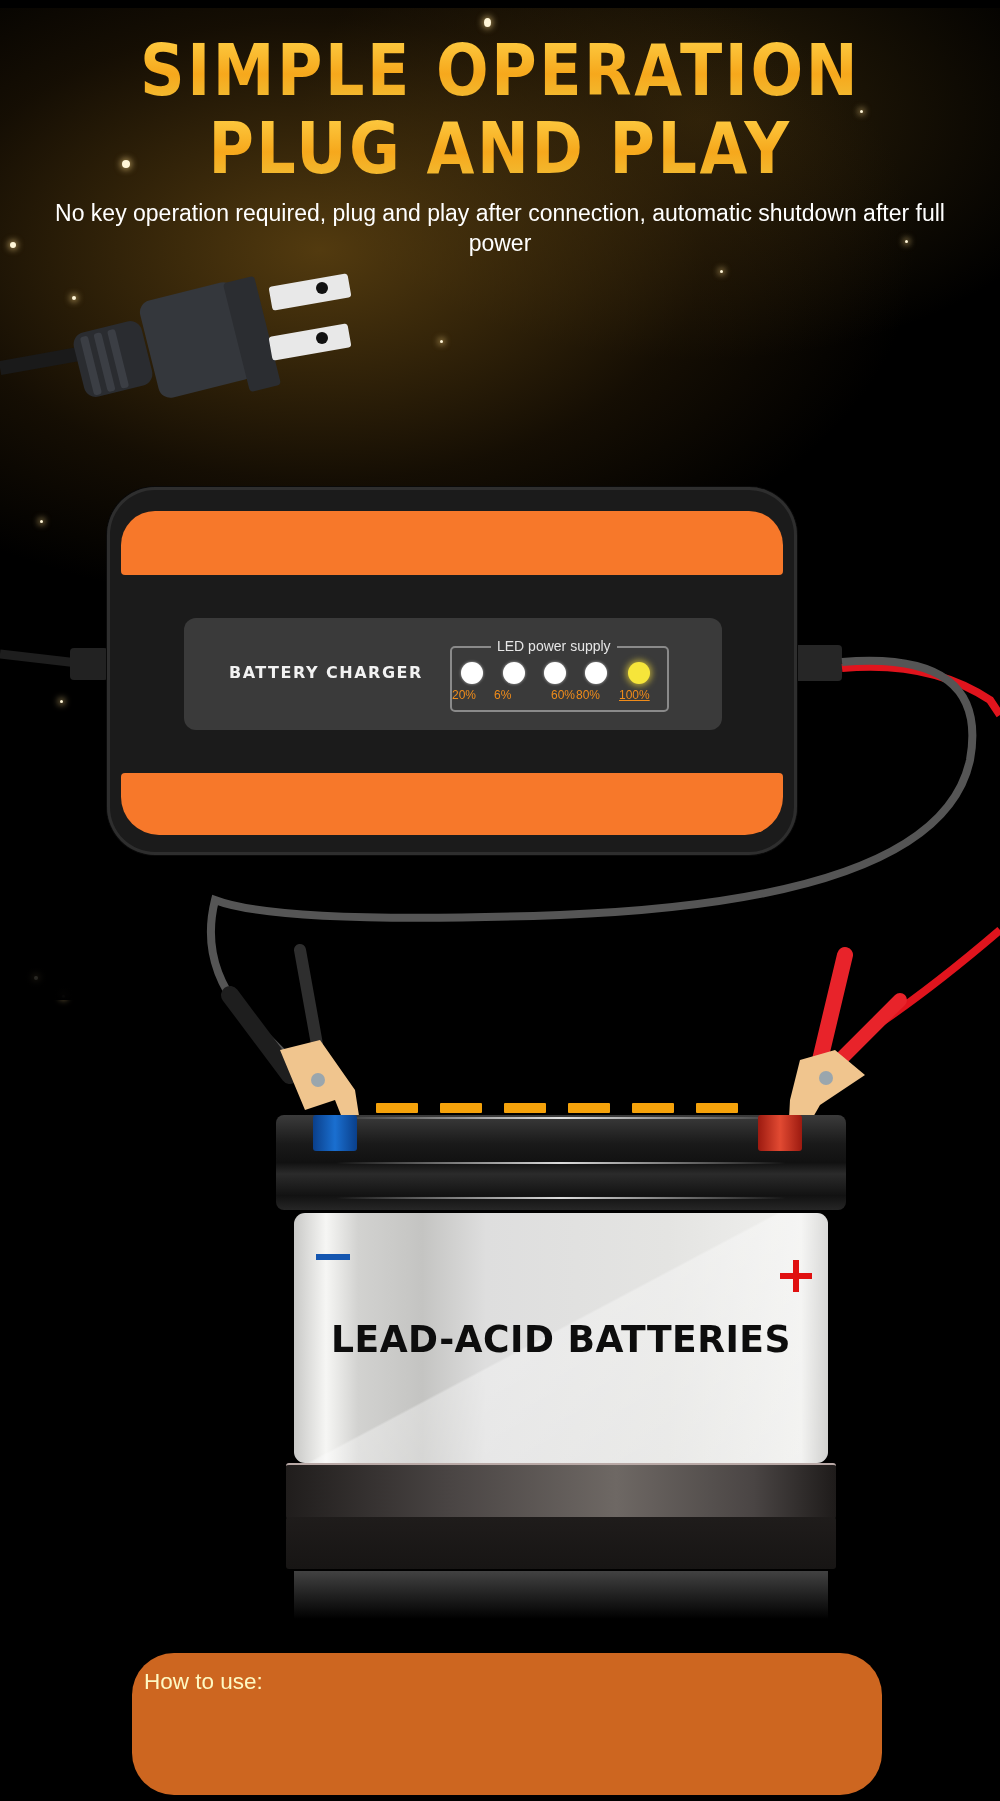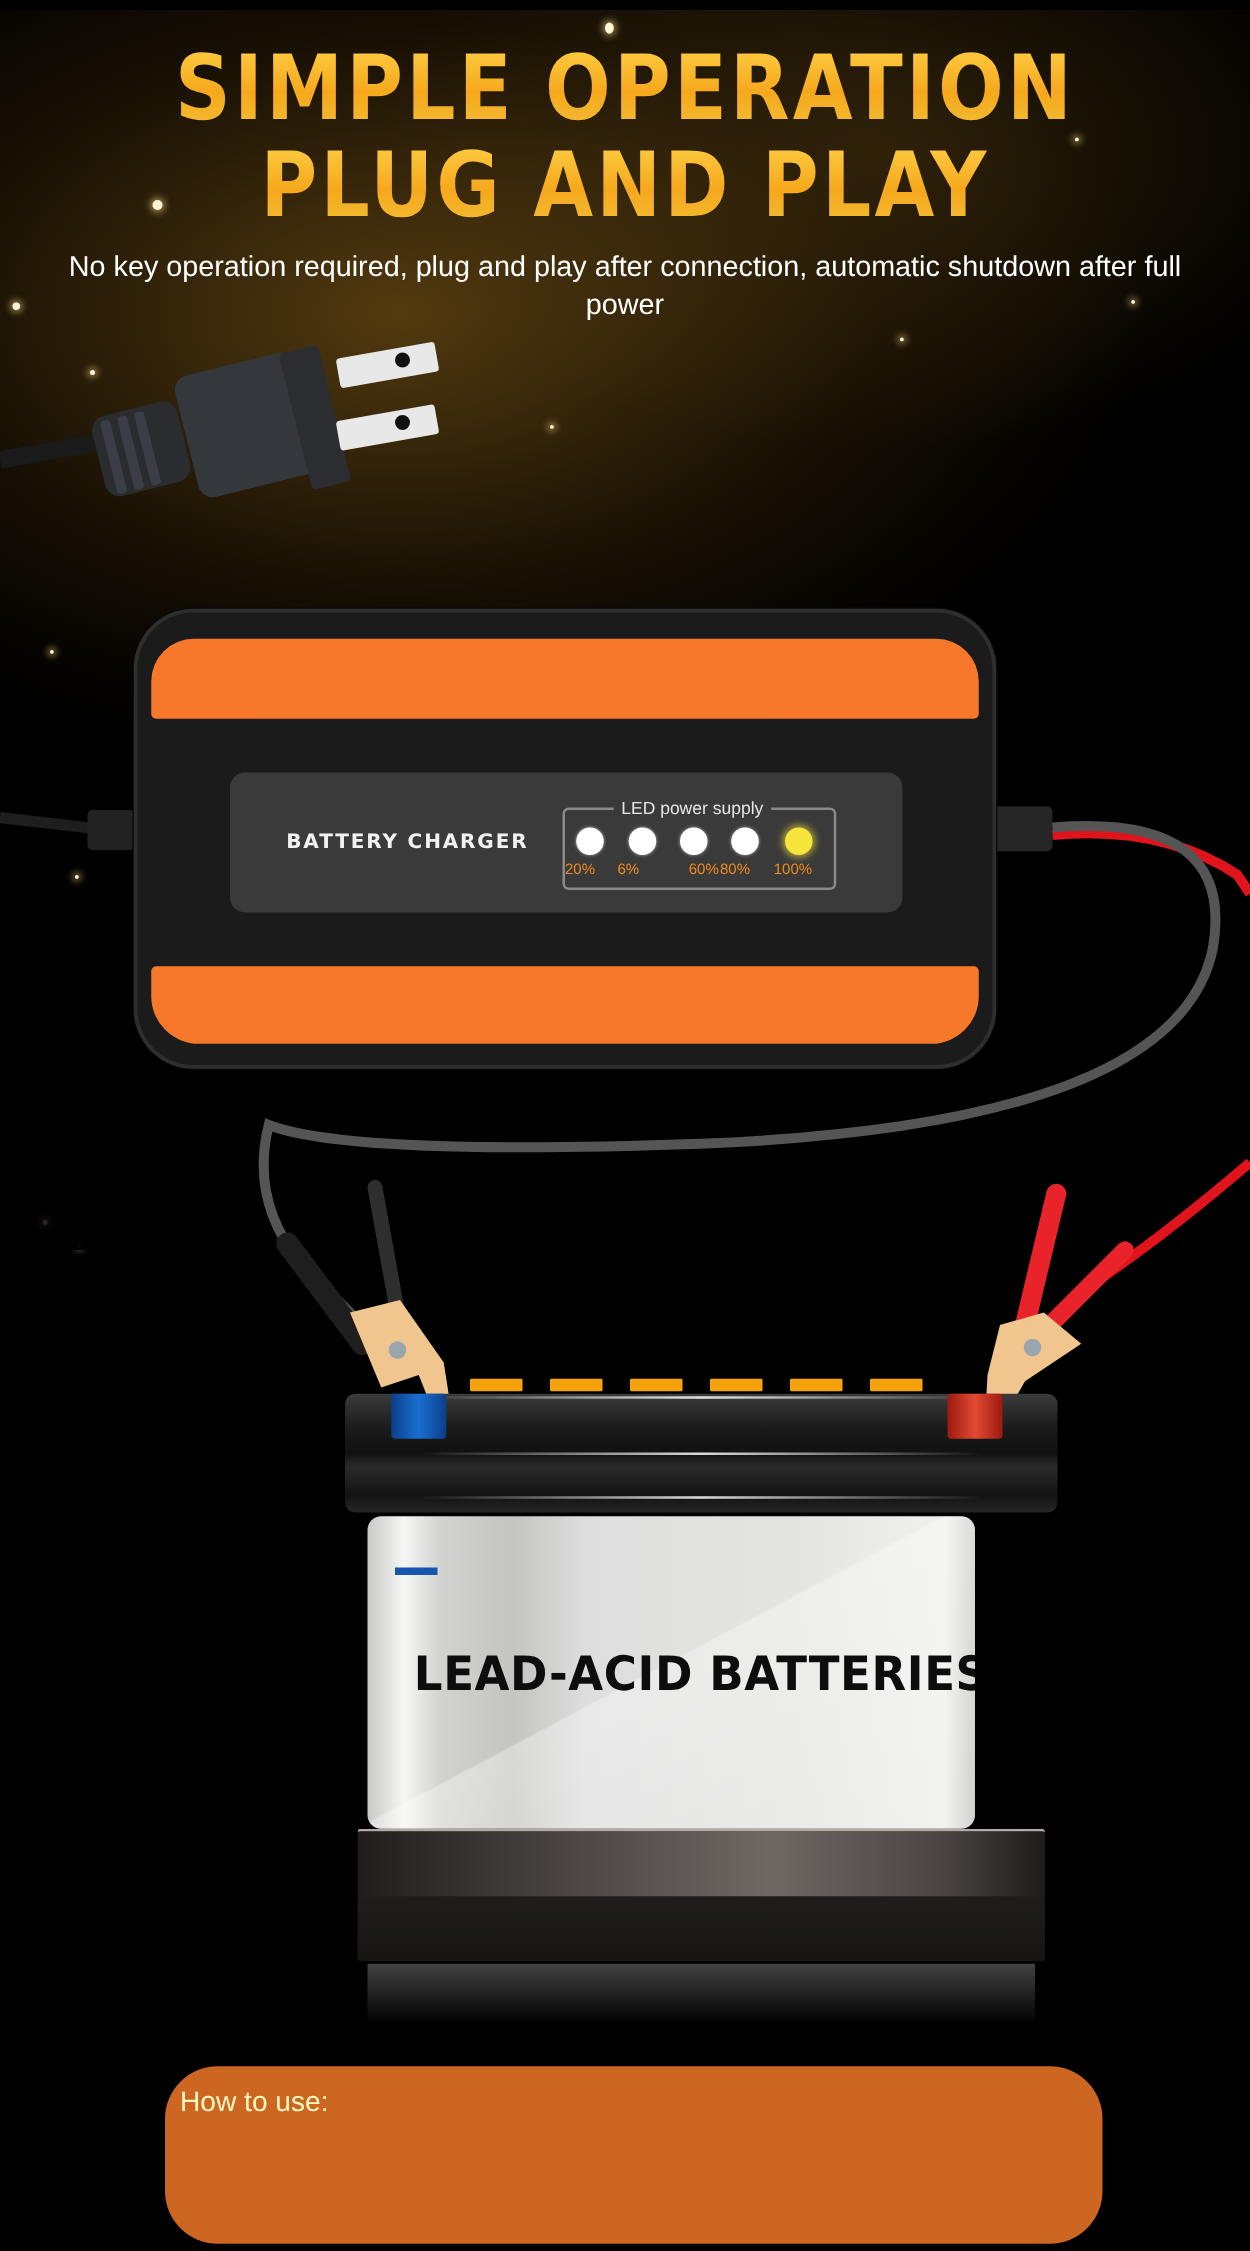--- a/index.html
+++ b/index.html
@@ -76,21 +76,21 @@
   .lid {
     position: absolute; left: 0; top: 30px; width: 570px; height: 95px;
     background: linear-gradient(180deg, #3b3b3b 0%, #1a1a1a 30%, #111 50%, #2b2b2b 62%, #121212 85%, #262626 100%);
     border-radius: 8px;
   }
   .lid-line { position: absolute; left: 60px; right: 60px; height: 2px; background: linear-gradient(90deg, rgba(255,255,255,0), rgba(255,255,255,0.85), rgba(255,255,255,0)); }
   .terminal { position: absolute; top: 30px; width: 44px; height: 36px; border-radius: 3px; }
   .terminal.neg { left: 37px; background: linear-gradient(90deg, #0a3f8a, #1a6fd0 50%, #0a3f8a); }
   .terminal.pos { left: 482px; background: linear-gradient(90deg, #9c1a10, #e24a32 50%, #9c1a10); }
   .case {
-    position: absolute; left: 18px; top: 128px; width: 486px; height: 250px;
+    position: absolute; left: 18px; top: 128px; width: 534px; height: 250px;
     background: linear-gradient(90deg, #c9c9c7 0%, #f6f6f4 6%, #d2d2d0 12%, #c4c4c2 24%, #dedede 36%, #e4e4e2 70%, #f0f0ee 95%, #c8c8c6 100%);
     overflow: hidden;
     border-radius: 11px;
   }
   .case::before {
     content: ""; position: absolute; left: 0; top: 0; width: 100%; height: 100%;
     background: linear-gradient(152deg, rgba(255,255,255,0) 0%, rgba(255,255,255,0) 48%, rgba(255,255,255,0.35) 48.5%, rgba(255,255,255,0.15) 100%);
   }
   .minus-sign { position: absolute; left: 22px; top: 41px; width: 34px; height: 6px; background: #1456b0; }
   .plus-h { position: absolute; left: 486px; top: 60px; width: 32px; height: 6px; background: #e01010; }
@@ -193,21 +193,21 @@
       <div class="led-title">LED power supply</div>
       <div class="led" style="left:9px;"></div>
       <div class="led-pct" style="left:0px;">20%</div>
       <div class="led" style="left:51px;"></div>
       <div class="led-pct" style="left:42px;">6%</div>
       <div class="led" style="left:92px;"></div>
       <div class="led-pct" style="left:99px;">60%</div>
       <div class="led" style="left:133px;"></div>
       <div class="led-pct" style="left:124px;">80%</div>
       <div class="led" style="left:176px;background:#f6e53a;box-shadow:0 0 6px 2px rgba(255,230,60,0.6);"></div>
-      <div class="led-pct" style="left:167px;">100%</div>
+      <div class="led-pct" style="left:167px;text-decoration:underline;">100%</div>
     </div>
   </div>
 </div>
 
 <div class="battery">
   <div class="fill-cap" style="left:100px;"></div>
   <div class="fill-cap" style="left:164px;"></div>
   <div class="fill-cap" style="left:228px;"></div>
   <div class="fill-cap" style="left:292px;"></div>
   <div class="fill-cap" style="left:356px;"></div>

